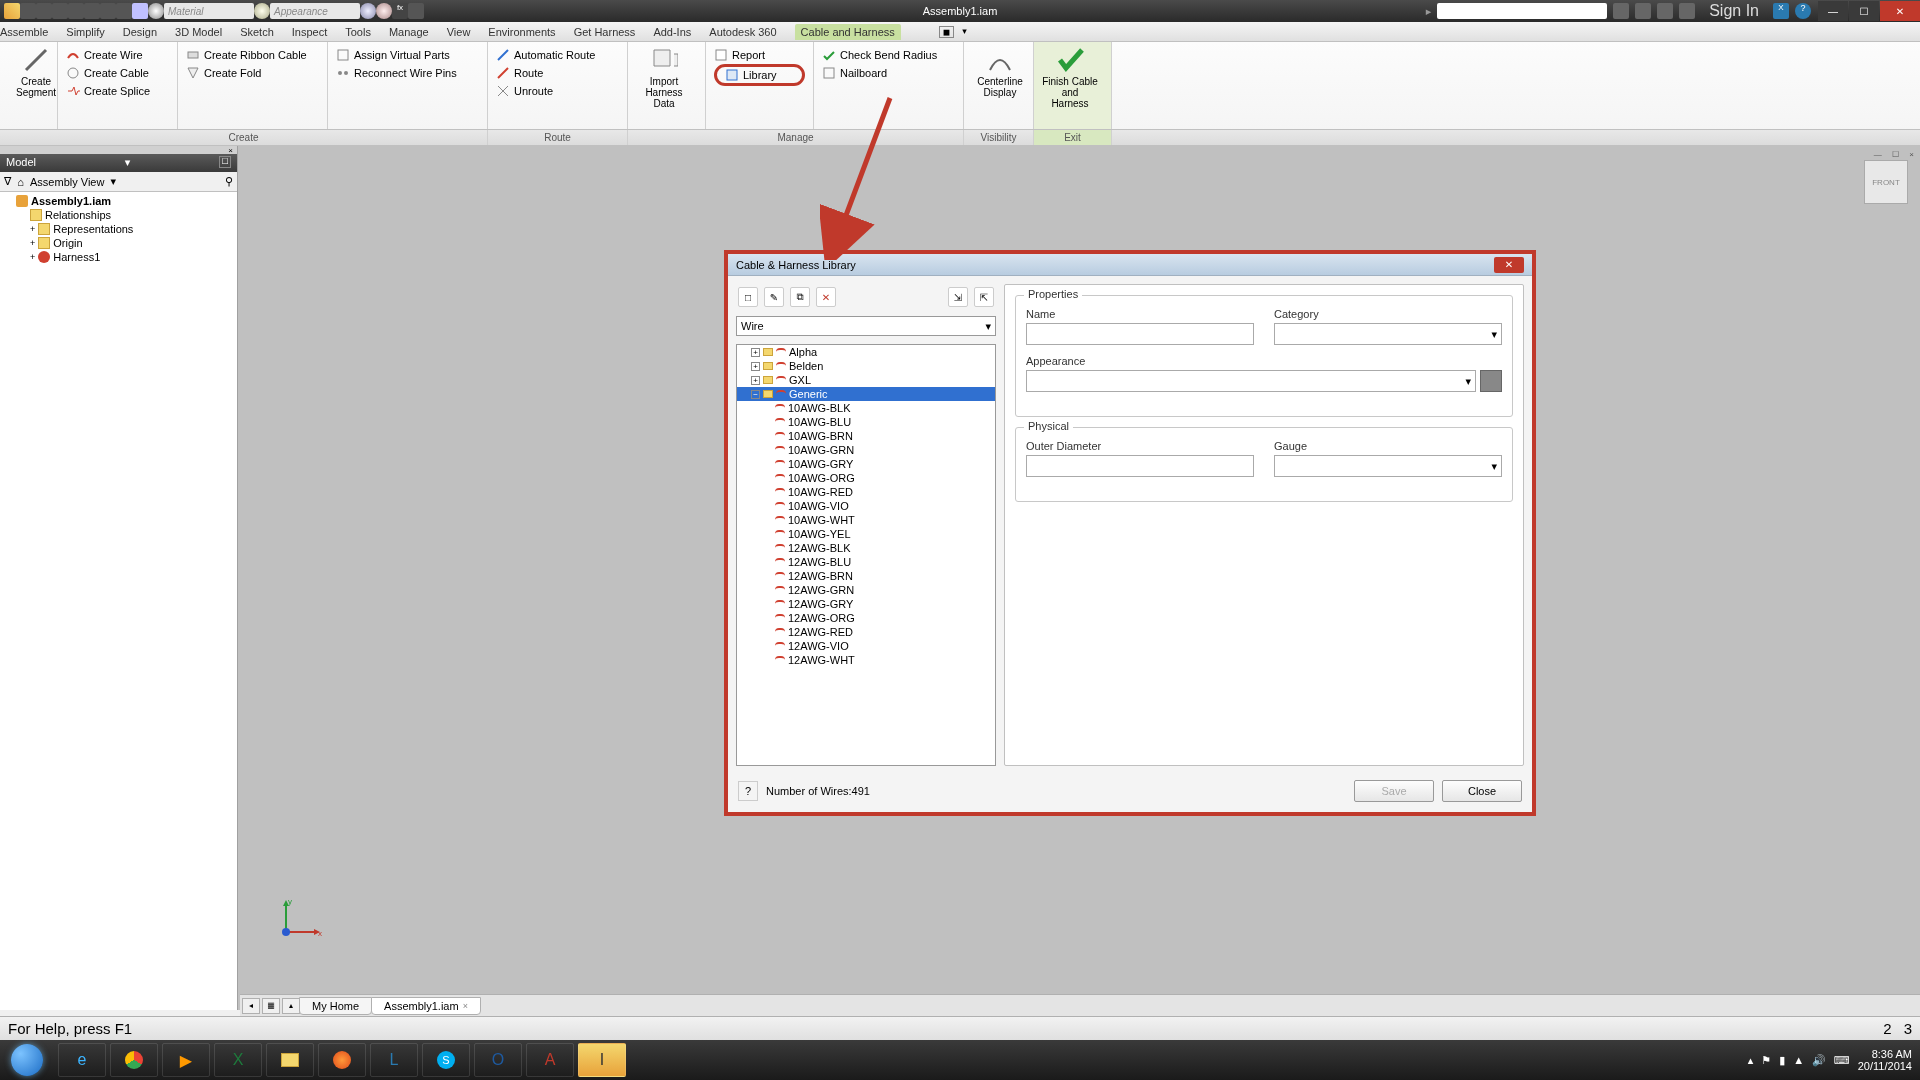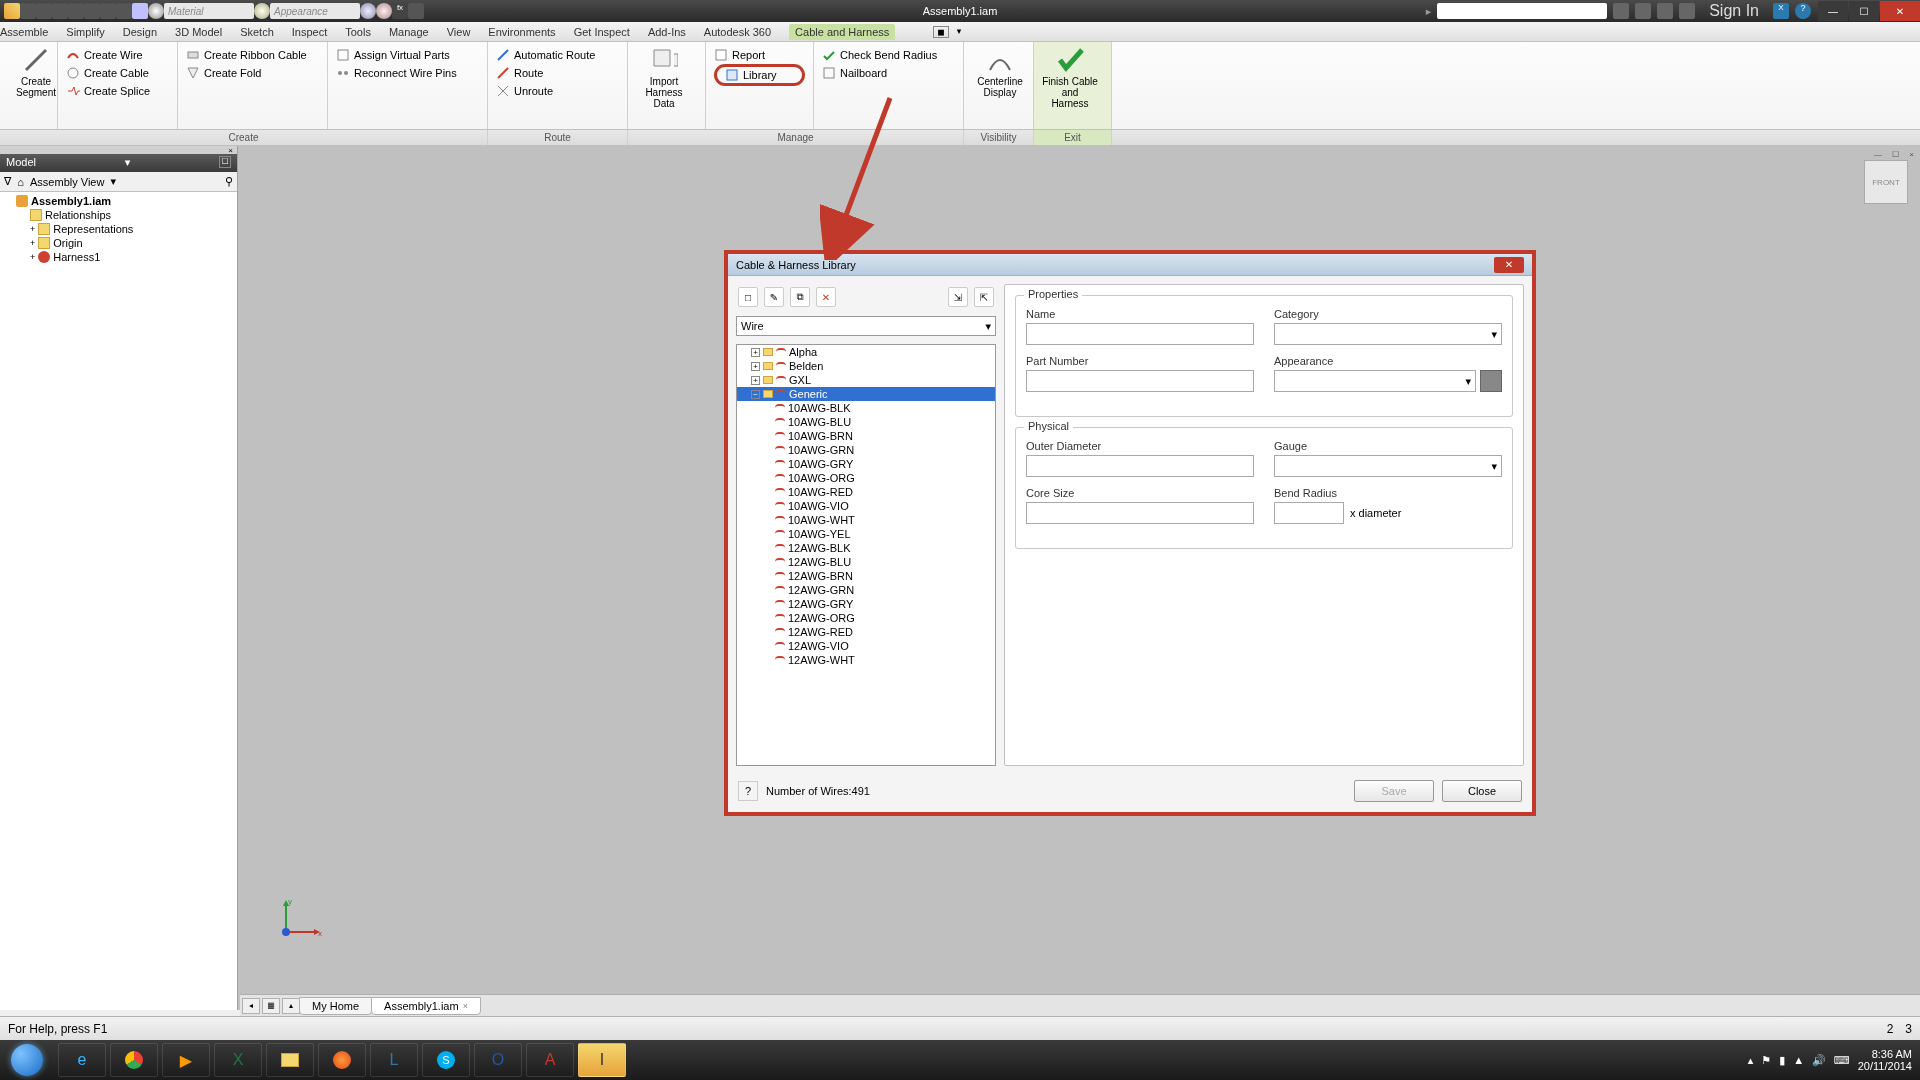--- a/index.html
+++ b/index.html
@@ -100,21 +100,21 @@
 .dialog-footer button { width: 80px; height: 22px; font-size: 11px; border: 1px solid #999; background: linear-gradient(#fdfdfd,#e6e6e6); border-radius: 2px; }
 .dialog-footer button:disabled { color: #aaa; }
 
 
 .doc-tabs { position: absolute; left: 240px; right: 0; bottom: 24px; height: 22px; background: #e4e4e4; display: flex; align-items: center; font-size: 11px; border-top: 1px solid #b0b0b0; }
 .doc-tabs .doc-tab { padding: 2px 12px; border: 1px solid #b0b0b0; background: #f5f5f5; margin-left: -1px; border-radius: 0 0 4px 4px; display: flex; align-items: center; gap: 4px; }
 .doc-tabs .doc-tab.active { background: #fff; }
 .doc-tabs .ctrl { width: 18px; height: 16px; border: 1px solid #b0b0b0; background: #f0f0f0; margin-left: 2px; font-size: 8px; display: flex; align-items: center; justify-content: center; }
 
 
-.status-bar { position: absolute; left: 0; right: 0; bottom: 0; height: 24px; background: linear-gradient(#f2f2f2,#e0e0e0); font-size: 12px; display: flex; align-items: center; padding: 0 8px; border-top: 1px solid #b0b0b0; justify-content: space-between; }
+.status-bar { position: absolute; left: 0; right: 0; bottom: 0; height: 24px; background: linear-gradient(#f2f2f2,#e0e0e0); font-size: 15px; display: flex; align-items: center; padding: 0 8px; border-top: 1px solid #b0b0b0; justify-content: space-between; }
 .status-bar .sbr { display: flex; gap: 12px; }
 
 
 .taskbar { position: absolute; left: 0; right: 0; bottom: 0; height: 40px; background: linear-gradient(#3a3a3a,#1a1a1a); display: flex; align-items: center; z-index: 10; }
 .start-btn { width: 54px; height: 40px; display: flex; align-items: center; justify-content: center; }
 .start-orb { width: 32px; height: 32px; border-radius: 50%; background: radial-gradient(circle at 30% 30%, #7cc3ff, #1a6bc4); box-shadow: 0 0 6px rgba(120,200,255,0.6); }
 .task-icons { display: flex; gap: 4px; padding-left: 4px; }
 .task-ic { width: 48px; height: 34px; border: 1px solid rgba(255,255,255,0.12); border-radius: 2px; display: flex; align-items: center; justify-content: center; font-size: 16px; }
 .tray { position: absolute; right: 8px; display: flex; align-items: center; gap: 8px; color: #fff; font-size: 11px; }
 .tray .clock { text-align: right; line-height: 1.1; }
@@ -171,21 +171,21 @@
   <span class="ribbon-tab">Assemble</span>
   <span class="ribbon-tab">Simplify</span>
   <span class="ribbon-tab">Design</span>
   <span class="ribbon-tab">3D Model</span>
   <span class="ribbon-tab">Sketch</span>
   <span class="ribbon-tab">Inspect</span>
   <span class="ribbon-tab">Tools</span>
   <span class="ribbon-tab">Manage</span>
   <span class="ribbon-tab">View</span>
   <span class="ribbon-tab">Environments</span>
-  <span class="ribbon-tab">Get Inspect</span>
+  <span class="ribbon-tab">Get Harness</span>
   <span class="ribbon-tab">Add-Ins</span>
   <span class="ribbon-tab">Autodesk 360</span>
   <span class="ribbon-tab active">Cable and Harness</span>
   <div class="ribbon-extra">
     <span style="font-size:9px;border:1px solid #888;padding:0 3px">◼</span>
     <span style="font-size:9px">▾</span>
   </div>
 </div>
 
 <div class="ribbon">
@@ -527,48 +527,37 @@
           <div class="fieldset">
             <legend>Properties</legend>
             <div class="field-row">
               <div class="field"><label>Name</label><input style=""></div>
               <div class="field">
                     <label>Category</label>
                     <div class="sel">▾</div>
                   </div>
             </div>
             <div class="field-row">
-              <div class="field"><label>Part Number</label><input style=""></div>
               <div class="field">
                     <label>Appearance</label>
                 <div class="appearance-wrap">
                   <div class="sel" style="flex:1">▾</div>
                   <div class="appearance-swatch"></div>
                 </div>
               </div>
             </div>
           </div>
           <div class="fieldset">
             <legend>Physical</legend>
             <div class="field-row">
               <div class="field"><label>Outer Diameter</label><input style=""></div>
               <div class="field">
                     <label>Gauge</label>
                     <div class="sel">▾</div>
                   </div>
-            </div>
-            <div class="field-row">
-              <div class="field"><label>Core Size</label><input style=""></div>
-              <div class="field">
-                    <label>Bend Radius</label>
-                <div class="bend-wrap">
-                  <input style="">
-                  <span>x diameter</span>
-                </div>
-              </div>
             </div>
           </div>
         </div>
       </div>
       <div class="dialog-footer">
         <div class="left">
           <span class="tbtn" style="width:20px;height:20px;border:1px solid #ccc;display:inline-flex;align-items:center;justify-content:center">?</span>
           <span>Number of Wires:491</span>
         </div>
         <div class="btns">

